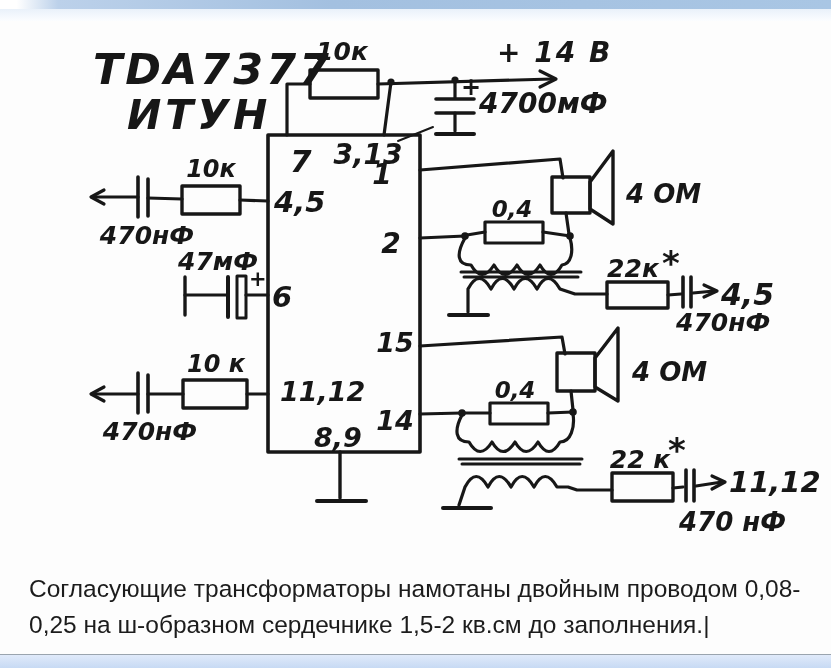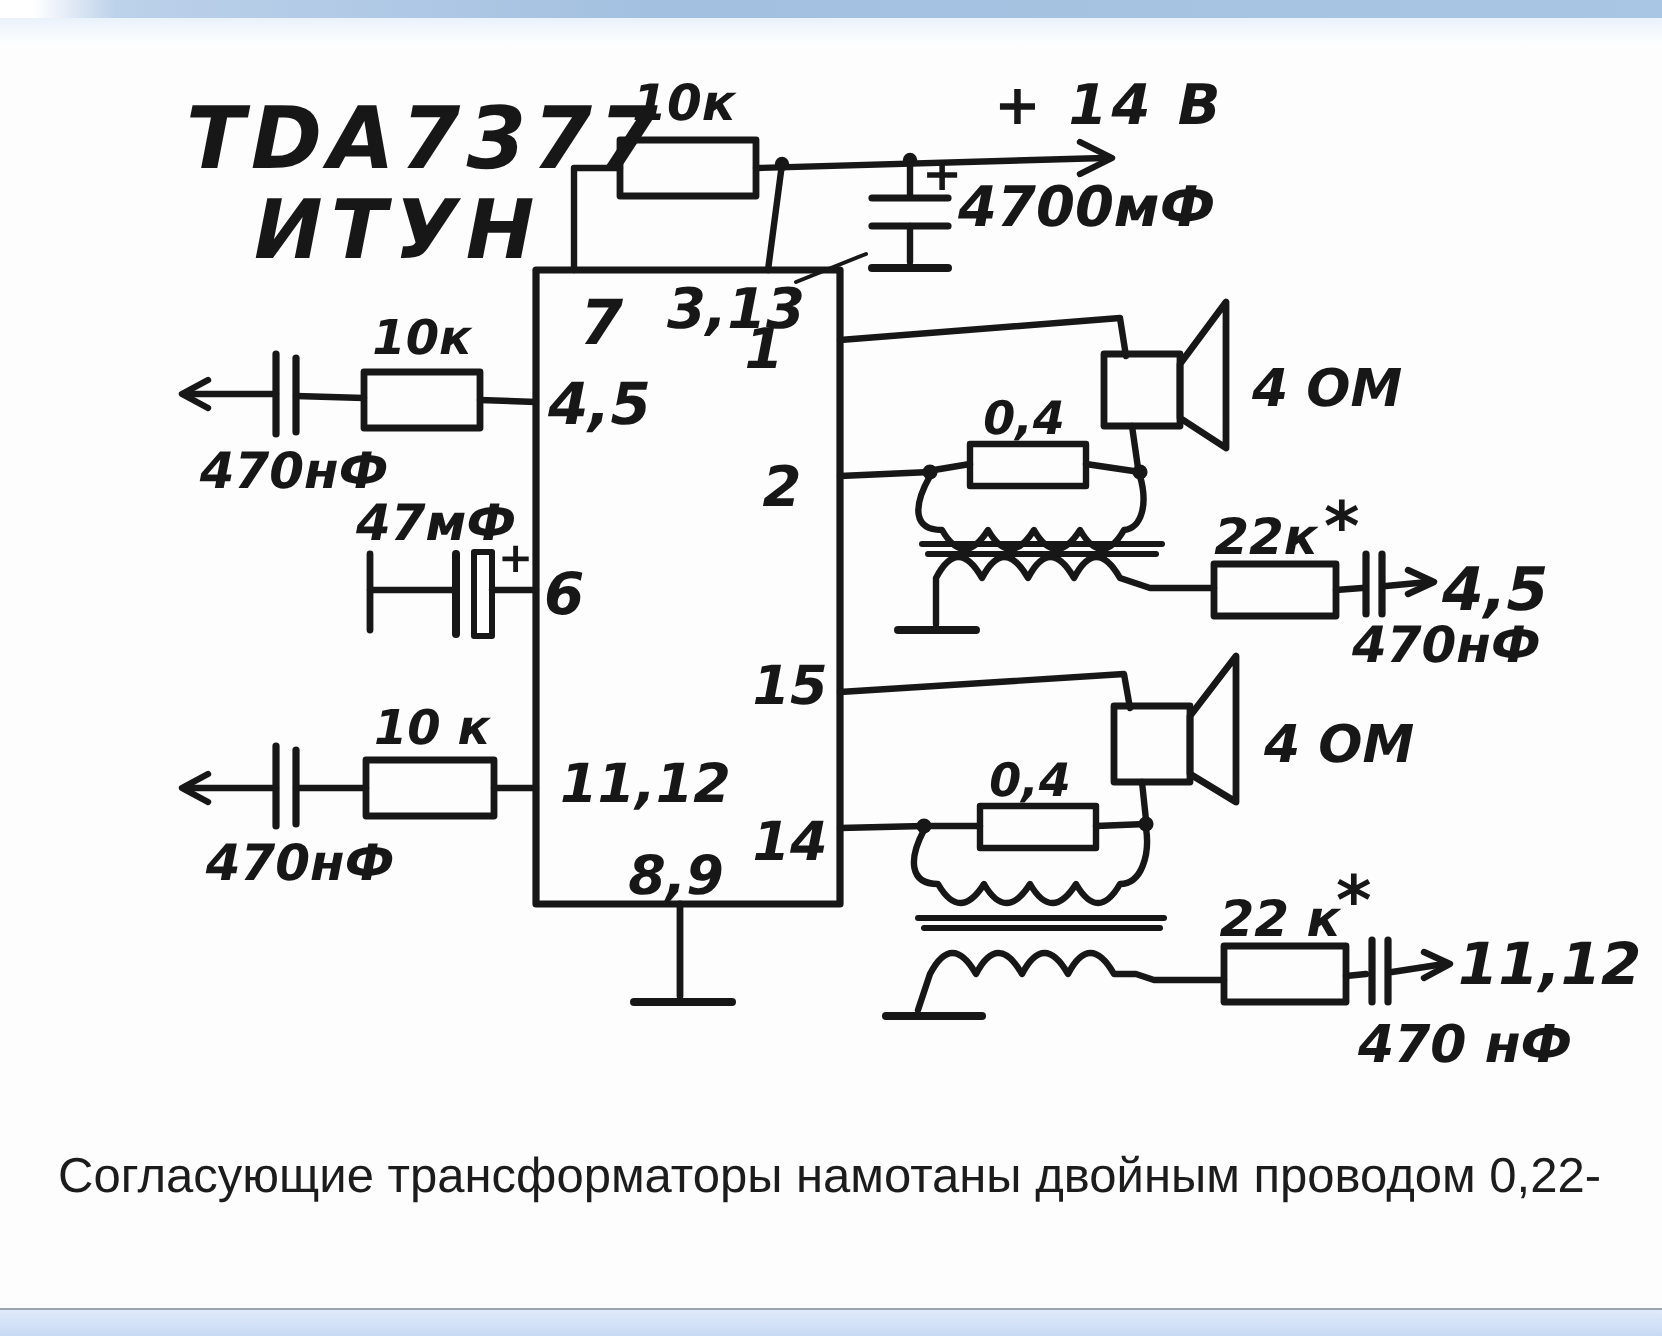--- a/index.html
+++ b/index.html
@@ -172,17 +172,18 @@
       <path class="ink" d="M 686 470 L 686 501" stroke-width="3.6"></path>
       <path class="ink" d="M 694 470 L 694 501" stroke-width="3.6"></path>
       <path class="ink" d="M 696 486 L 722 482" stroke-width="3.2"></path>
       <path class="ink" d="M 712 476 L 725 482 L 712 489" stroke-width="3.2"></path>
       <text class="hand" x="729" y="492" font-size="29">11,12</text>
       <text class="hand" x="679" y="531" font-size="26">470 нФ</text>
     </g>
   </svg>
 
   <div class="caption">
-    <div>Согласующие трансформаторы намотаны двойным проводом 0,22-</div>
+    <div>Согласующие трансформаторы намотаны двойным проводом 0,08-</div>
+    <div><span>0,25 на ш-образном сердечнике 1,5-2 кв.см до заполнения.</span><span class="caret">|</span></div>
   </div>
 
   <div class="bottom-bar"></div>
 </div>
 
 </body></html>

